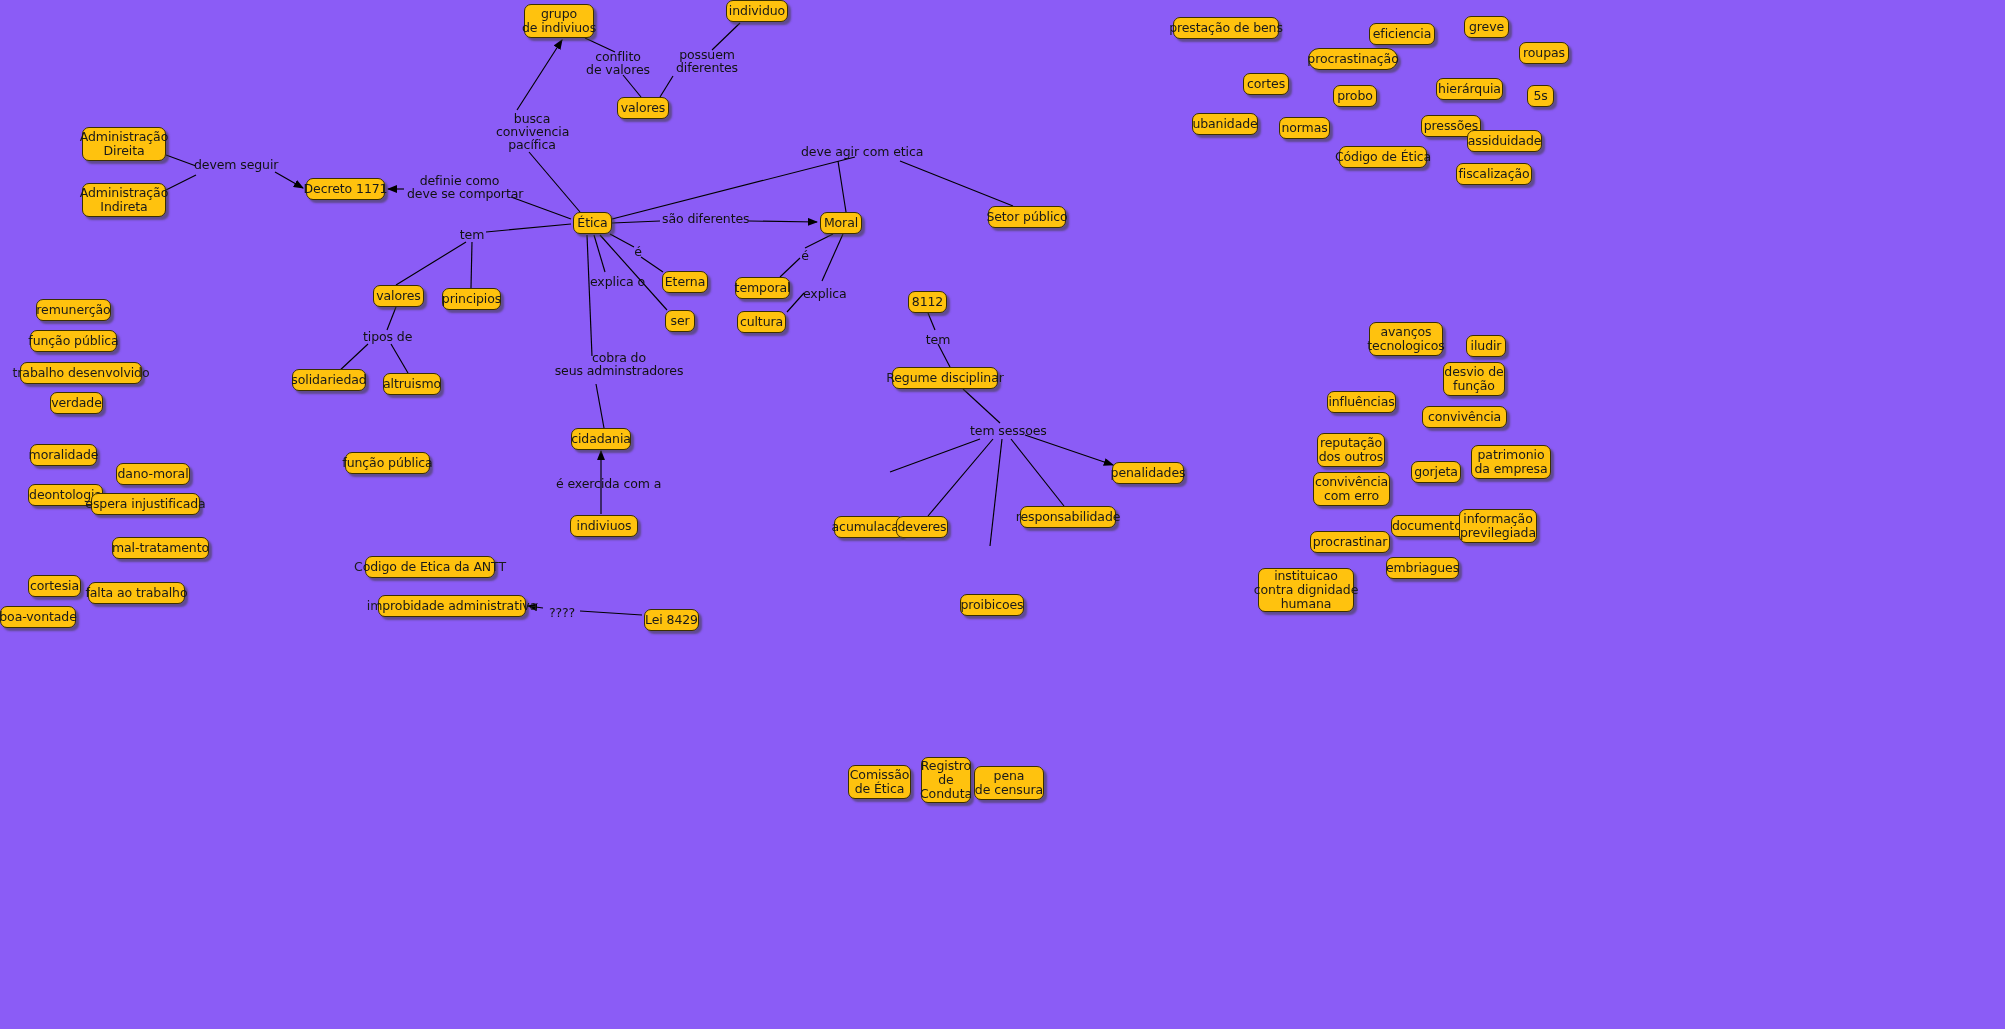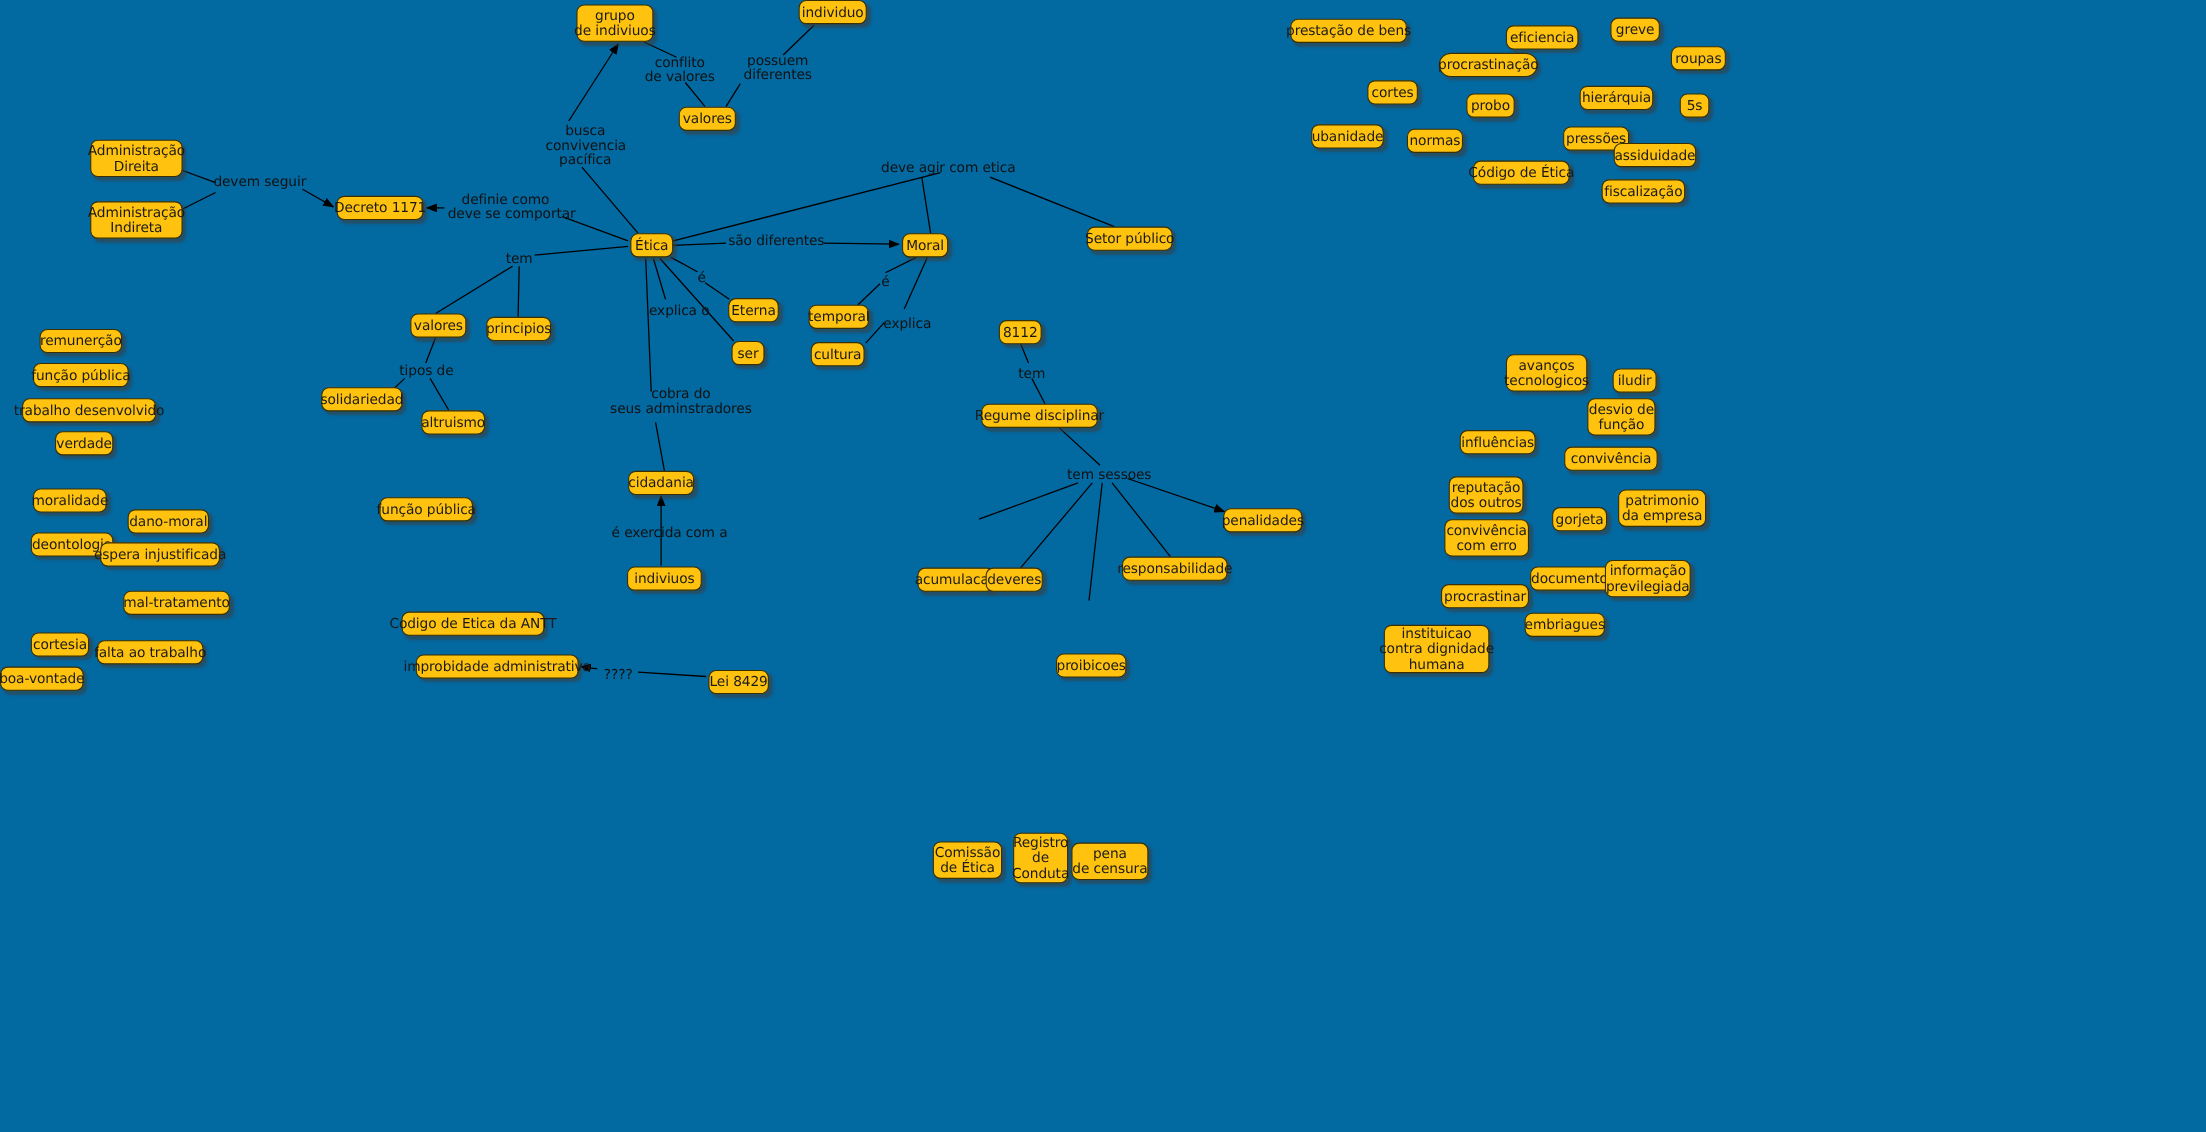--- a/index.html
+++ b/index.html
@@ -4,21 +4,21 @@
 <style>
   html,body{margin:0;padding:0;background:#ffffff;}
   body{
     font-family:"DejaVu Sans","Liberation Sans",sans-serif;
     -webkit-font-smoothing:antialiased;
   }
   #canvas{
     position:relative;
     width:2005px;
     height:1029px;
-    background:#0369a1;
+    background:#8b5cf6;
     overflow:hidden;
   }
   svg#edges{
     position:absolute;
     left:0; top:0;
     width:2005px;
     height:1029px;
     pointer-events:none;
   }
   svg#edges line, svg#edges path{
@@ -124,21 +124,21 @@
       <div class="node" style="left: 306px; top: 178px; width: 79px; height: 22px;">Decreto 1171</div>
       <div class="node" style="left: 573px; top: 212px; width: 39px; height: 22px;">Ética</div>
       <div class="node" style="left: 820px; top: 212px; width: 42px; height: 22px;">Moral</div>
       <div class="node" style="left: 988px; top: 206px; width: 78px; height: 22px;">Setor público</div>
       <div class="node" style="left: 662px; top: 271px; width: 46px; height: 22px;">Eterna</div>
       <div class="node" style="left: 735px; top: 277px; width: 55px; height: 22px;">temporal</div>
       <div class="node" style="left: 665px; top: 310px; width: 30px; height: 22px;">ser</div>
       <div class="node" style="left: 737px; top: 311px; width: 49px; height: 22px;">cultura</div>
       <div class="node" style="left: 373px; top: 285px; width: 51px; height: 22px;">valores</div>
       <div class="node" style="left: 442px; top: 288px; width: 59px; height: 22px;">principios</div>
-      <div class="node" style="left: 292px; top: 352px; width: 74px; height: 22px;">solidariedad</div>
+      <div class="node" style="left: 292px; top: 369px; width: 74px; height: 22px;">solidariedad</div>
       <div class="node" style="left: 383px; top: 373px; width: 58px; height: 22px;">altruismo</div>
       <div class="node" style="left: 908px; top: 291px; width: 39px; height: 22px;">8112</div>
       <div class="node" style="left: 892px; top: 367px; width: 106px; height: 22px;">Regume disciplinar</div>
       <div class="node" style="left: 834px; top: 472px; width: 70px; height: 22px; margin-top: 44px;">acumulacao</div>
       <div class="node" style="left: 896px; top: 516px; width: 52px; height: 22px;">deveres</div>
       <div class="node" style="left: 960px; top: 546px; width: 64px; height: 22px; margin-top: 48px;">proibicoes</div>
       <div class="node" style="left: 1020px; top: 506px; width: 96px; height: 22px;">responsabilidade</div>
       <div class="node" style="left: 1112px; top: 462px; width: 72px; height: 22px;">penalidades</div>
       <div class="node" style="left: 571px; top: 428px; width: 60px; height: 22px;">cidadania</div>
       <div class="node" style="left: 570px; top: 515px; width: 68px; height: 22px;">indiviuos</div>

